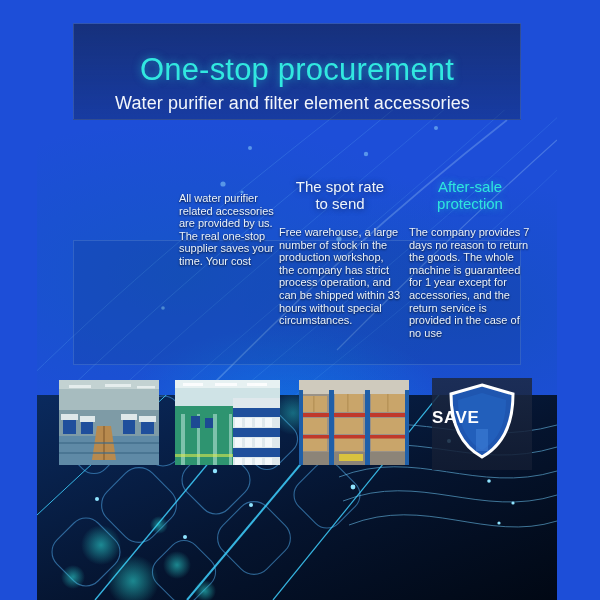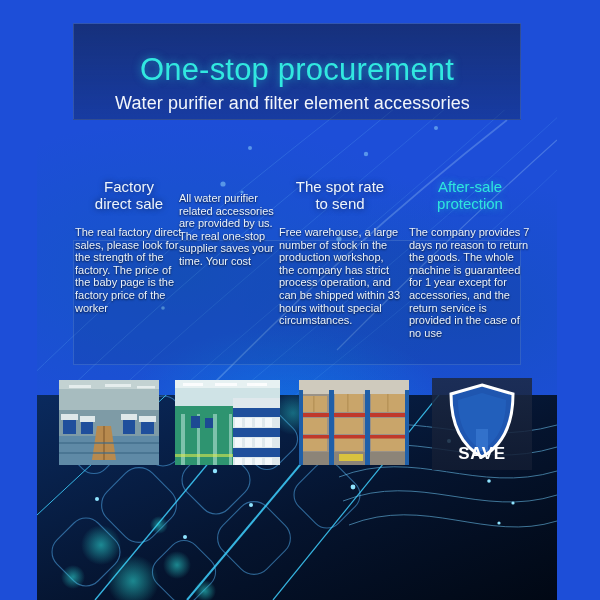--- a/index.html
+++ b/index.html
@@ -92,24 +92,23 @@
   .photo svg{display:block;}
 
   
   .shield-wrap{position:absolute;left:395px;top:378px;width:100px;height:92px;}
   .shield-plate{
     position:absolute;inset:0;
     background:linear-gradient(180deg,rgba(28,40,66,.85),rgba(18,28,50,.85));
   }
   .shield-wrap svg{position:absolute;left:16px;top:5px;}
   .shield-text{
-    position:absolute;left:0;right:0;top:40px;text-align:center;
+    position:absolute;left:0;right:0;top:40px;
     font-size:17px;font-weight:bold;color:#ffffff;letter-spacing:.6px;
     transform:translateY(-50%);
-    margin-top:36px;
   }
 </style>
 </head>
 <body>
 
 <div id="root">
 
   <div class="banner">
     <div class="banner-base"></div>
     <div class="banner-glow"></div>
@@ -144,25 +143,20 @@
 
     <div class="header-panel">
       <div class="title">One-stop procurement</div>
       <div class="subtitle">Water purifier and filter element accessories</div>
     </div>
 
     <div class="body-frame"></div>
 
     <div class="features">
 
-      <div class="col" style="left:38px;width:108px;">
-        <div class="col-head white">Factory
-direct sale</div>
-        <div class="col-body">The real factory direct sales, please look for the strength of the factory. The price of the baby page is the factory price of the worker</div>
-      </div>
 
       <div class="col" style="left:142px;width:100px;">
         <div class="col-body">All water purifier related accessories are provided by us. The real one-stop supplier saves your time. Your cost</div>
       </div>
 
       <div class="col" style="left:242px;width:122px;">
         <div class="col-head white">The spot rate
 to send</div>
         <div class="col-body">Free warehouse, a large number of stock in the production workshop, the company has strict process operation, and can be shipped within 33 hours without special circumstances.</div>
       </div>

